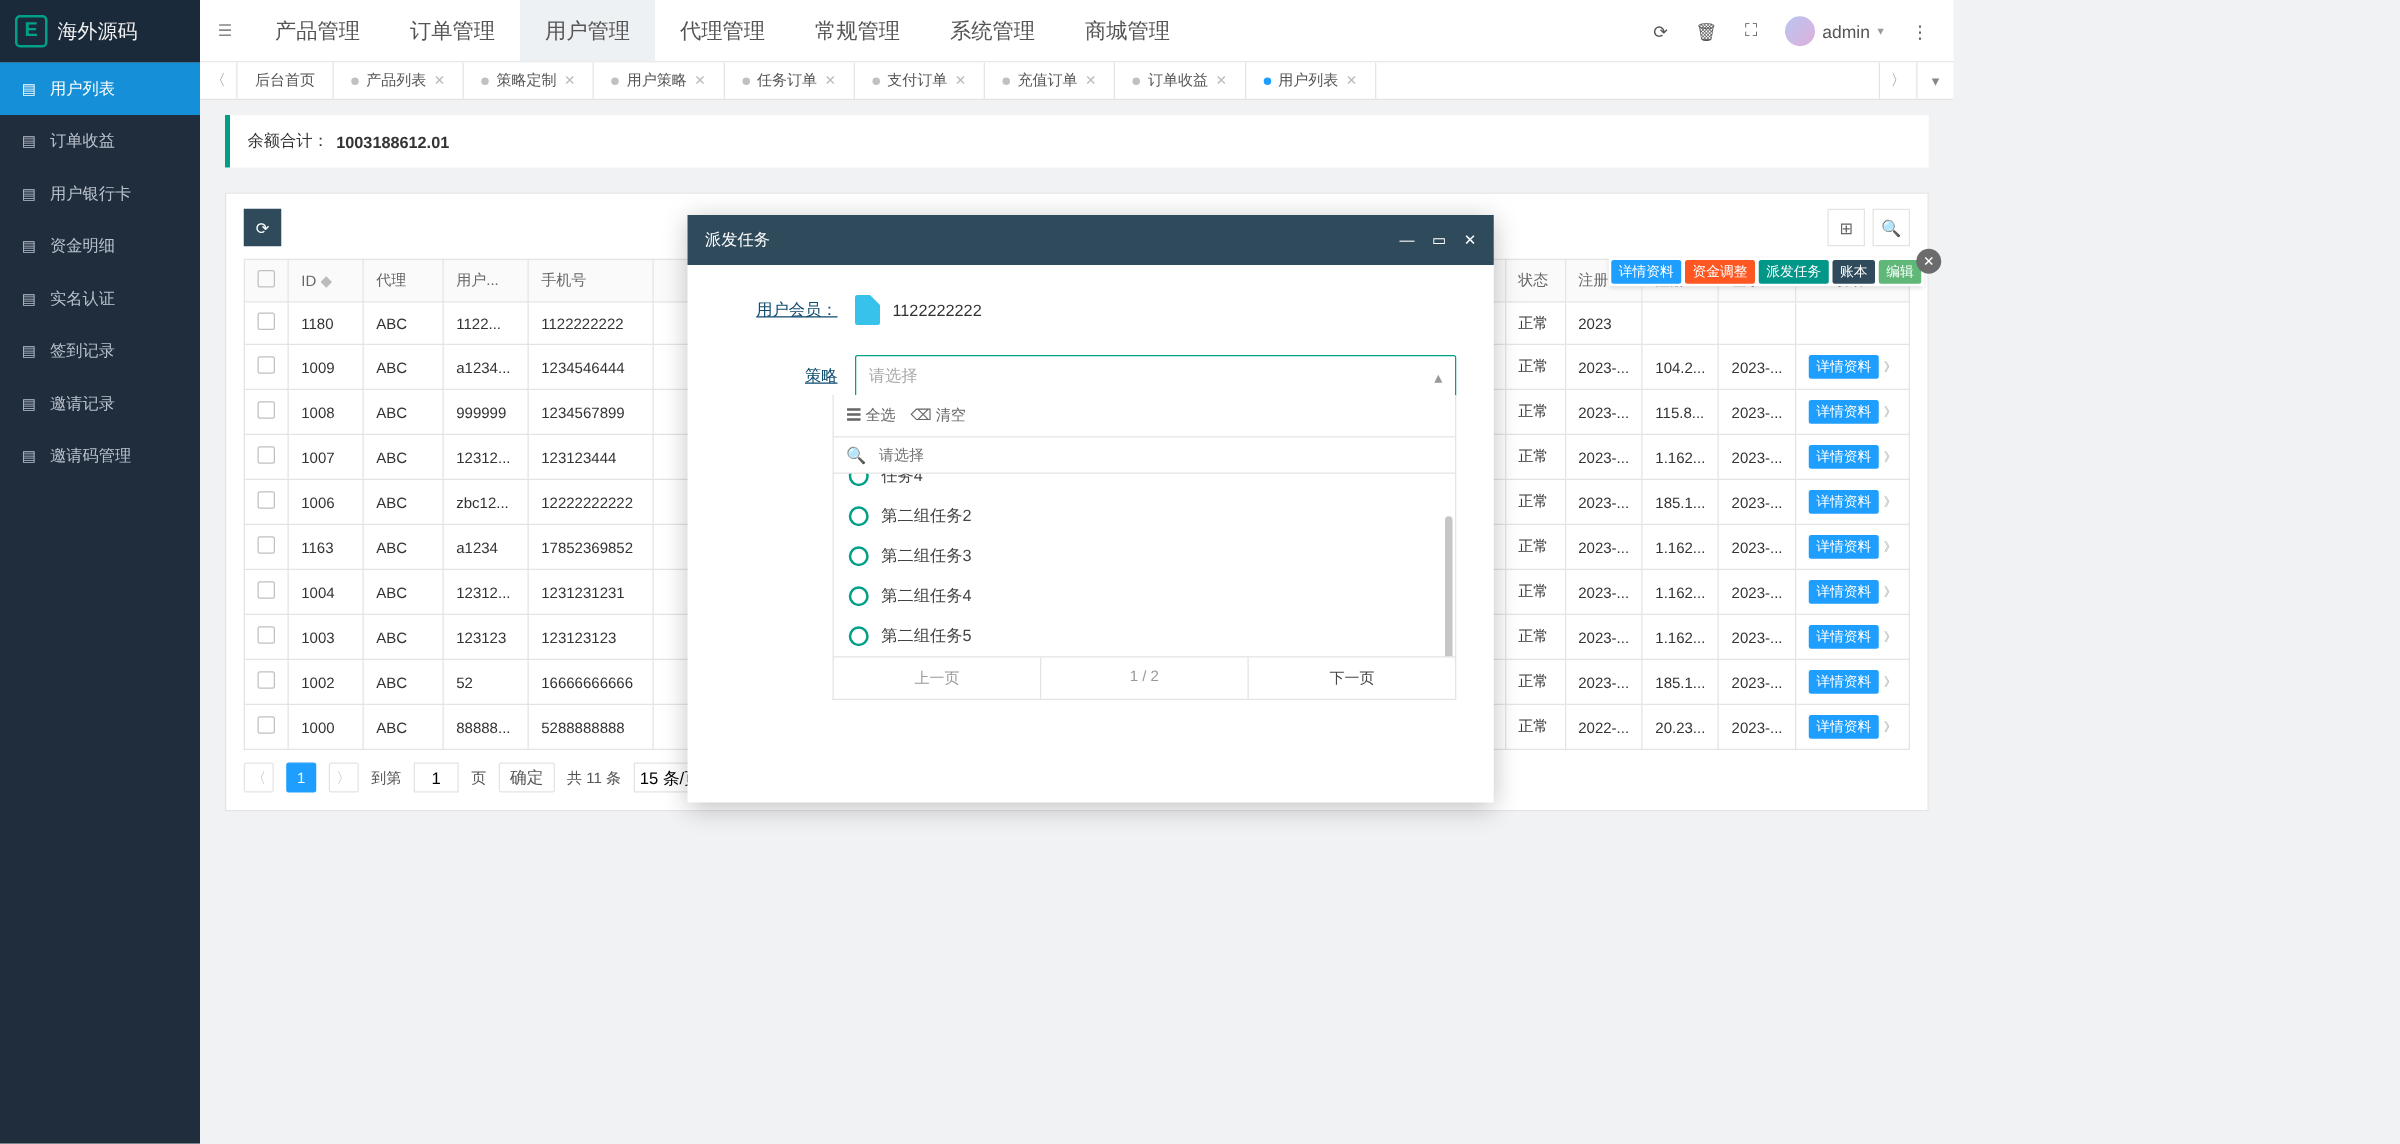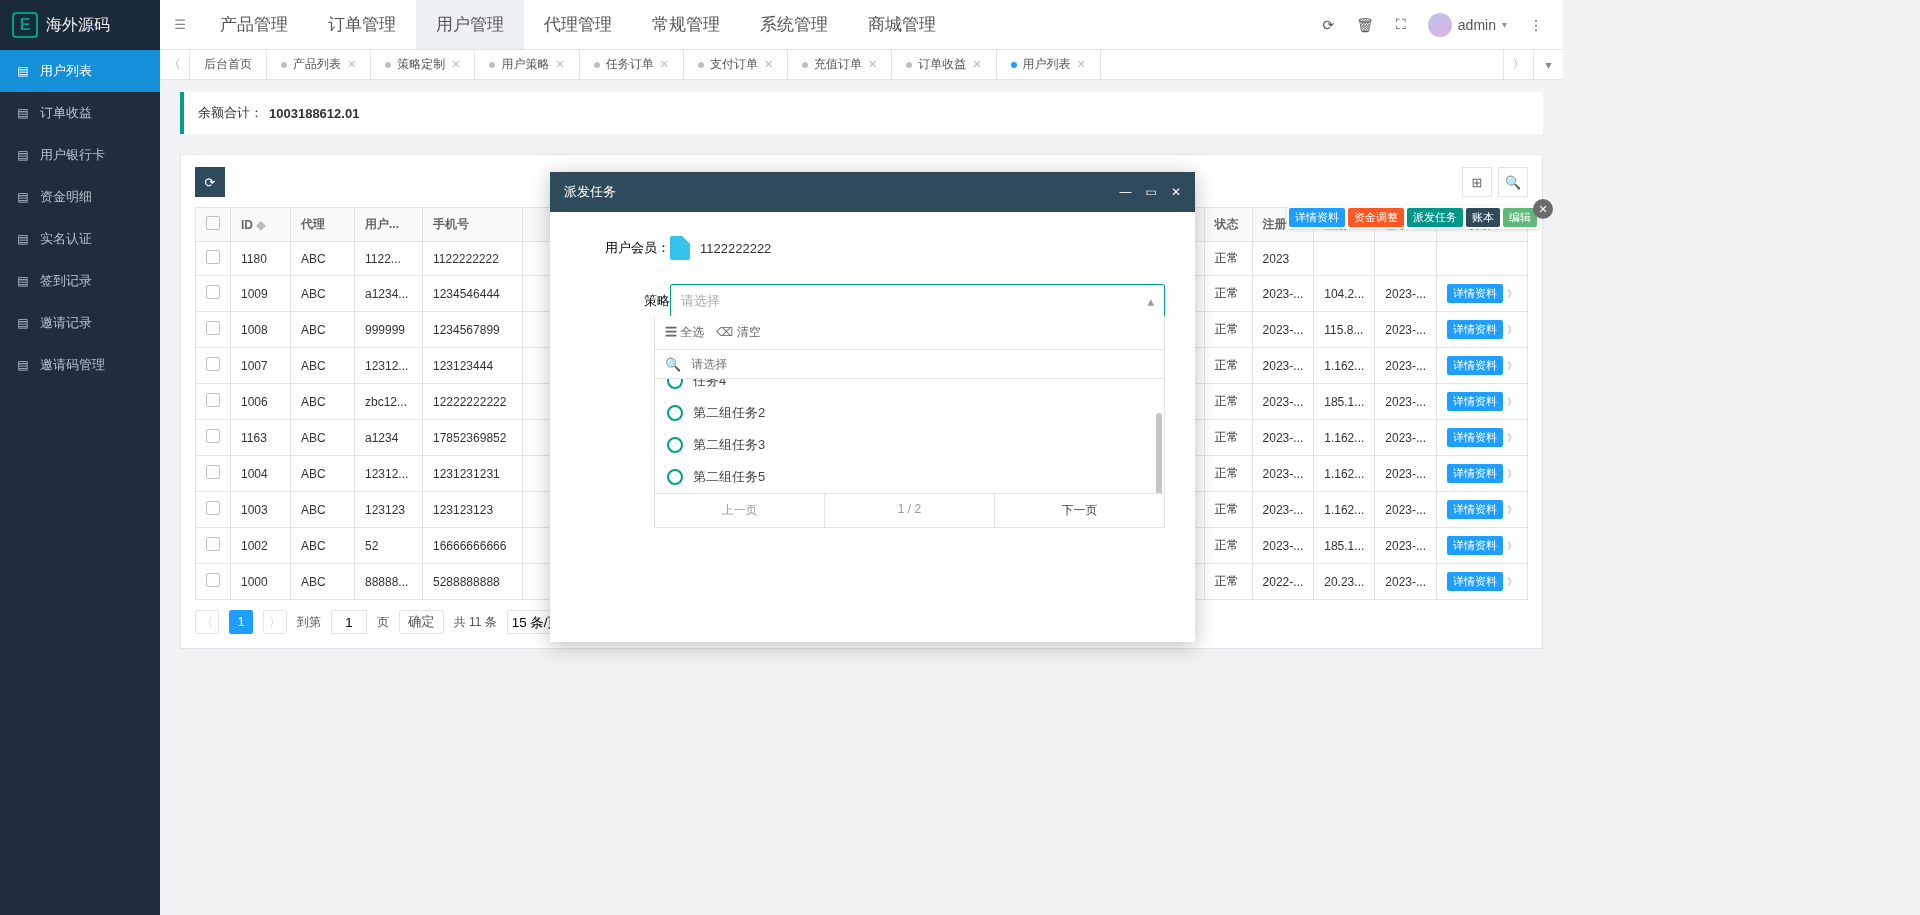--- a/index.html
+++ b/index.html
@@ -70,21 +70,21 @@
   .balance-bar { border-left:4px solid var(--teal); background:#fff; padding:12px 14px; display:flex; align-items:center; gap:6px; font-size:13px; }
   .panel { margin-top:20px; background:#ffffff; border:1px solid var(--border); padding:12px 14px 14px 14px; }
   .panel-top { display:flex; justify-content:space-between; margin-bottom:10px; align-items:center; }
   .mini-btn { width:30px; height:30px; border:1px solid var(--border); background:#fff; display:flex; align-items:center; justify-content:center; color:#666; }
   .refresh-btn { background:#2e4a5b; color:#fff; border:none; }
   .mini-btn-group { display:flex; gap:6px; }
 
   
   table.grid { width:100%; border-collapse:collapse; font-size:12px; }
   table.grid th, table.grid td { border:1px solid var(--border); padding:8px 10px; text-align:left; white-space:nowrap; overflow:hidden; text-overflow:ellipsis; }
-  table.grid th { background:#fafafa; color:#666; font-weight:bold; }
+  table.grid th { background:#fafafa; color:#666; font-weight:normal; }
   .w-chk  { width:34px; }
   .w-id   { width:60px; }
   .w-agent{ width:64px; }
   .w-user { width:68px; }
   .w-phone{ width:100px; }
   .w-gap  { width:auto; }
   .w-stat { width:48px; }
   .w-reg  { width:60px; }
   .w-ip   { width:60px; }
   .w-log  { width:60px; }
@@ -106,21 +106,21 @@
   .pg-select { height:24px; border:1px solid var(--border); background:#fff; }
 
   
   .ops-float { position:absolute; top:206px; right:24px; display:flex; gap:3px; z-index:40; box-shadow:0 1px 4px rgba(0,0,0,0.15); padding:2px; background:#fff; }
   .badge-close { position:absolute; top:199px; right:10px; width:20px; height:20px; border-radius:50%; background:#6c6c6c; color:#fff; display:flex; align-items:center; justify-content:center; z-index:41; font-size:11px; }
   .modal { position:absolute; top:172px; left:550px; width:645px; background:#ffffff; box-shadow:0 4px 20px rgba(0,0,0,0.25); z-index:50; }
   .modal-head { background:var(--modal-head); color:#fff; height:40px; display:flex; align-items:center; justify-content:space-between; padding:0 14px; font-size:13px; }
   .modal-head .win-btns { display:flex; gap:14px; font-size:12px; }
   .modal-body { padding:24px 30px 36px 30px; }
   .form-row { display:flex; align-items:center; margin-bottom:24px; font-size:13px; }
-  .form-label { width:90px; text-align:right; color:#000000; }
+  .form-label { width:90px; text-align:right; margin-right:14px; color:#0c4a6e;text-decoration:underline; }
   .file-icon { display:inline-block; width:20px; height:24px; background:#36c2eb; border-radius:2px; margin-right:10px; position:relative; }
   .file-icon::before { content:""; position:absolute; top:0; right:0; width:0; height:0; border-top:8px solid #fff; border-left:8px solid #36c2eb; }
 
   .xm-select { flex:1; border:1px solid #00a088; height:34px; border-radius:2px; display:flex; align-items:center; padding:0 10px; color:#aaa; justify-content:space-between; }
   .dropdown-panel { position:absolute; top:304px; left:104px; right:30px; background:#fff; border:1px solid var(--border); border-top:none; }
   .dp-tool { display:flex; gap:12px; padding:8px 10px; font-size:12px; color:#666; align-items:center; }
   .dp-search { display:flex; align-items:center; gap:8px; border-top:1px solid var(--border); border-bottom:1px solid var(--border); padding:6px 10px; }
   .dp-search input { border:none; outline:none; font-size:12px; width:100%; color:#999; }
   .dp-list { max-height:160px; overflow:hidden; position:relative; }
   .dp-item { display:flex; align-items:center; gap:10px; padding:7px 12px; font-size:13px; color:#444; }
@@ -482,21 +482,21 @@
       <span>1122222222</span>
     </div>
     <div class="form-row" style="margin-bottom:0;">
       <div class="form-label">策略</div>
       <div class="xm-select">
         <span>请选择</span>
         <span style="color:#999">▴</span>
       </div>
     </div>
 
-    <div class="dropdown-panel" style="top:104px;">
+    <div class="dropdown-panel" style="top:104px;margin-left:12px;">
       <div class="dp-tool">
         <span><span>☰ </span><span>全选</span></span>
         <span><span>⌫ </span><span>清空</span></span>
       </div>
       <div class="dp-search">
         <span style="color:#bbb">🔍</span>
         <input placeholder="请选择" style="">
       </div>
       <div class="dp-list" id="dp-list">
 
@@ -504,20 +504,24 @@
             <span class="dp-circle"></span>
             <span>任务4</span>
           </div>
           <div class="dp-item">
             <span class="dp-circle"></span>
             <span>第二组任务2</span>
           </div>
           <div class="dp-item">
             <span class="dp-circle"></span>
             <span>第二组任务3</span>
+          </div>
+          <div class="dp-item">
+            <span class="dp-circle"></span>
+            <span>第二组任务4</span>
           </div>
           <div class="dp-item">
             <span class="dp-circle"></span>
             <span>第二组任务5</span>
           </div>
           <div class="dp-scroll-thumb"></div>
         </div>
       <div class="dp-pager">
         <div>上一页</div>
         <div>1 / 2</div>

